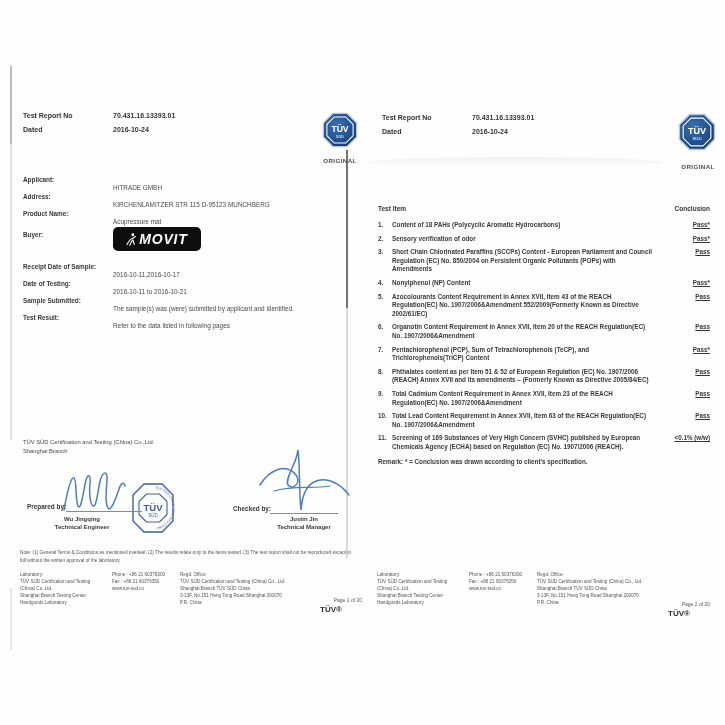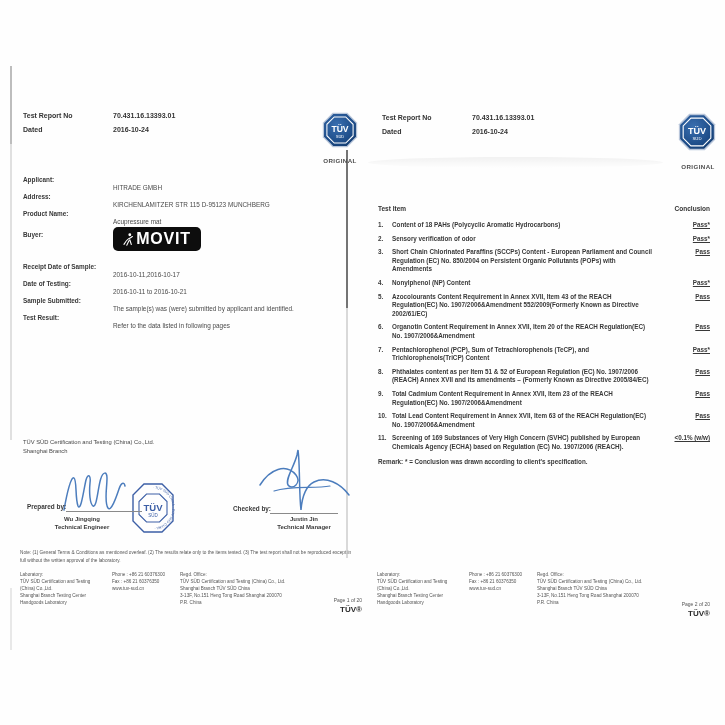--- a/index.html
+++ b/index.html
@@ -13,30 +13,30 @@
   .fieldrow{position:absolute;width:335px;white-space:nowrap;}
   .fieldrow .lbl{display:inline-block;width:90px;vertical-align:top;}
   .edge{position:absolute;}
   .company{font-size:5.8px;color:#474747;line-height:9px;}
   .signame{font-weight:bold;font-size:6px;color:#383838;text-align:center;line-height:8px;}
   .sigline{position:absolute;height:1px;background:#8a8a8a;}
   .note{font-size:4.7px;color:#555;line-height:7.6px;}
   .fcol{font-size:4.6px;color:#555;line-height:7px;}
   .fcol .fl{white-space:nowrap;}
   .pagenum{font-size:5px;color:#555;text-align:right;}
-  .tuvmark{font-weight:bold;font-size:8px;color:#2b2b2b;text-align:right;}
+  .tuvmark{font-weight:bold;font-size:8px;color:#2b2b2b;text-align:center;}
   .titem-hd{font-weight:bold;font-size:6.5px;color:#333;}
   .items{position:absolute;left:378px;top:221px;width:332px;}
   .irow{display:flex;align-items:flex-start;margin-bottom:5px;}
   .inum{width:14px;flex:none;font-weight:bold;font-size:6.3px;line-height:8.6px;color:#383838;}
   .itxt{width:272px;flex:none;font-weight:bold;font-size:6.3px;line-height:8.6px;color:#383838;padding-right:10px;box-sizing:border-box;}
   .iconc{flex:1;text-align:right;font-weight:bold;font-size:6.3px;line-height:8.6px;color:#383838;text-decoration:underline;white-space:nowrap;}
   .remark{font-weight:bold;font-size:6.3px;color:#383838;margin-top:7px;line-height:8.6px;}
   .movit{position:absolute;left:113px;top:227px;width:88px;height:24px;background:#0d0d0d;border-radius:5px;display:flex;align-items:center;justify-content:center;gap:2px;}
-  .movit-txt{color:#fff;font-weight:bold;font-size:16px;letter-spacing:0.8px;}
+  .movit-txt{color:#fff;font-weight:bold;font-style:italic;font-size:14px;letter-spacing:0.8px;}
   .shadowband{position:absolute;background:linear-gradient(rgba(0,0,0,0.05),rgba(0,0,0,0));border-radius:50%;}
 </style>
 </head>
 <body>
 
 <div class="canvas">
 
   <div class="edge" style="left:10px;top:66px;width:1.5px;height:78px;background:#bdbdbd;"></div>
   <div class="edge" style="left:10px;top:144px;width:1.5px;height:296px;background:#e0e0e0;"></div>
   <div class="edge" style="left:10px;top:588px;width:1.5px;height:62px;background:#e8e8e8;"></div>

